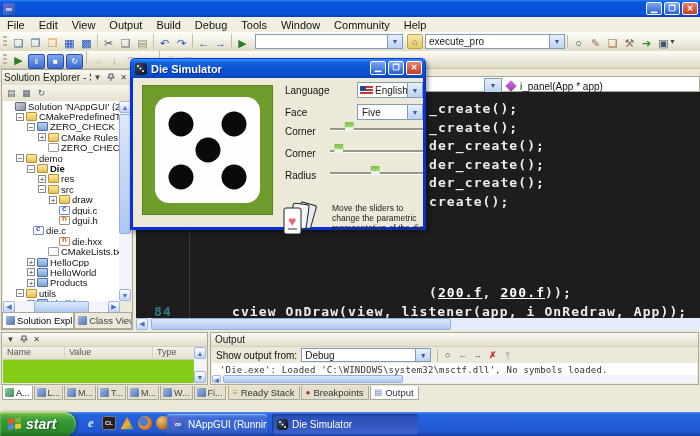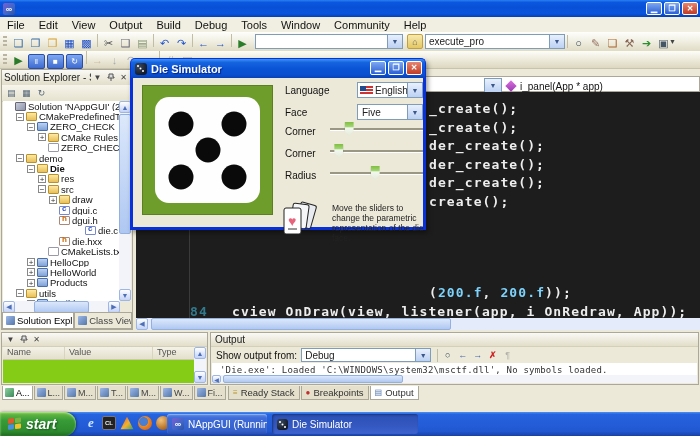--- a/index.html
+++ b/index.html
@@ -120,23 +120,23 @@
   .navbar{position:absolute;left:0;top:8px;width:564px;height:16px;background:#fff;border:1px solid #ACA899;box-sizing:border-box;
     display:flex;align-items:center;font-size:10px;color:#111;}
   .navbar .cbx{position:absolute;left:347px;top:1px;width:16px;height:13px;background:linear-gradient(180deg,#E8F0FC,#BCD1F3);
     border:1px solid #7F9DB9;font-size:7px;color:#3A588C;display:flex;align-items:center;justify-content:center;}
   .navbar .scope{position:absolute;left:368px;top:0;display:flex;align-items:center;height:18px;}
   .methodicon{width:8px;height:8px;background:linear-gradient(135deg,#D86FE0,#9A3AB0);transform:rotate(45deg);margin:0 5px 0 2px;flex:none;}
   .darkpane{position:absolute;left:0;top:24px;width:564px;height:226px;background:#1D1D1D;overflow:hidden;}
   .numline{position:absolute;left:53px;top:0;bottom:0;width:1px;background:#3A3A3A;}
   .cl{position:absolute;white-space:pre;font-family:"DejaVu Sans Mono",monospace;font-weight:bold;
       font-size:13px;letter-spacing:1.1px;color:#EDEDED;}
-  .cl .num{color:#7dd3fc;}
+  .cl .num{color:#ffffff;text-decoration:underline;}
   .lnum{position:absolute;left:18px;width:30px;text-align:left;font-family:"DejaVu Sans Mono",monospace;font-weight:bold;
-      font-size:13px;letter-spacing:1.1px;color:#317A8D;margin-left:36px;}
+      font-size:13px;letter-spacing:1.1px;color:#317A8D;}
   .ehscroll{position:absolute;left:0;top:250px;width:564px;height:12px;background:#E4ECFB;display:flex;}
   .ehscroll .sthumb{margin-left:3px;width:300px;height:12px;}
 
   
   .dialog{position:absolute;left:130px;top:58px;width:296px;height:172px;z-index:60;
     box-shadow:2px 3px 5px rgba(0,0,0,.4);border-radius:5px 5px 2px 2px;}
   .dtitle{height:20px;border-radius:5px 5px 0 0;position:relative;
     background:linear-gradient(180deg,#3B95F7 0%,#1664E0 18%,#0A54D6 50%,#0A4FD0 82%,#0942B8 100%);
     color:#fff;font-size:11px;font-weight:bold;display:flex;align-items:center;padding-left:4px;box-sizing:border-box;
     text-shadow:1px 1px 1px #00238C;border:1px solid #0831D9;border-bottom:none;}
@@ -349,21 +349,21 @@
         <div class="trow" data-name="tree-item" style="padding-left: 46px;">
           <span class="texp none" data-name="expander-icon">+</span>
           <span class="ticn cfile" data-name="cfile-icon"></span>
           <span class="tlbl" data-name="tree-item-label">dgui.c</span>
         </div>
         <div class="trow" data-name="tree-item" style="padding-left: 46px;">
           <span class="texp none" data-name="expander-icon">+</span>
           <span class="ticn hfile" data-name="hfile-icon"></span>
           <span class="tlbl" data-name="tree-item-label">dgui.h</span>
         </div>
-        <div class="trow" data-name="tree-item" style="padding-left: 72px;">
+        <div class="trow" data-name="tree-item" style="padding-left: 20px;">
           <span class="texp none" data-name="expander-icon">+</span>
           <span class="ticn cfile" data-name="cfile-icon"></span>
           <span class="tlbl" data-name="tree-item-label">die.c</span>
         </div>
         <div class="trow" data-name="tree-item" style="padding-left: 46px;">
           <span class="texp none" data-name="expander-icon">+</span>
           <span class="ticn hfile" data-name="hfile-icon"></span>
           <span class="tlbl" data-name="tree-item-label">die.hxx</span>
         </div>
         <div class="trow" data-name="tree-item" style="padding-left: 35px;">

